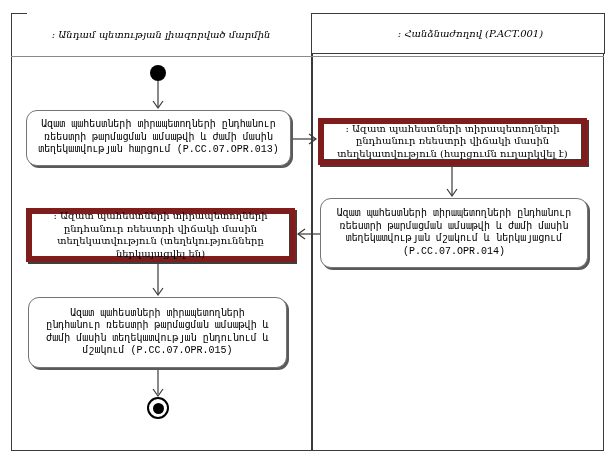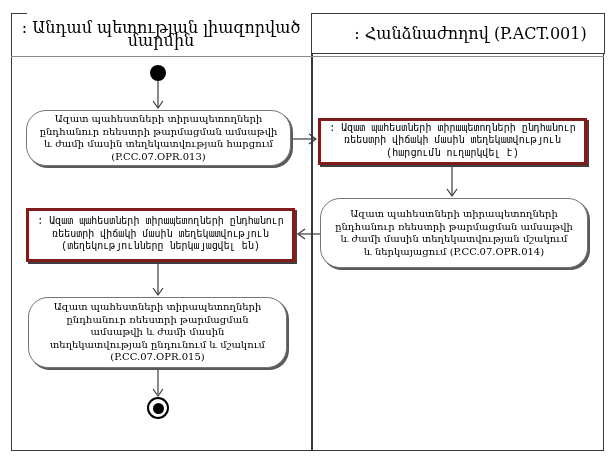--- a/index.html
+++ b/index.html
@@ -8,36 +8,36 @@
     font-family:"DejaVu Serif","DejaVu Sans","Liberation Serif",serif;
     color:#000;overflow:hidden;
   }
   .line{position:absolute;background:#3a3a3a;}
   .hline{height:1px;}
   .vline{width:1px;}
   .gray{background:#8a8a8a;}
   .connectors{position:absolute;left:0;top:0;pointer-events:none;}
   .lane-title{
     position:absolute;display:flex;flex-direction:column;align-items:center;justify-content:center;
-    font-size:16px;line-height:13px;text-align:center;
+    font-size:10px;line-height:13px;text-align:center;font-style:italic;
   }
   .header-cell{position:absolute;border:1px solid #3a3a3a;background:#fff;}
   .node{
     position:absolute;display:flex;align-items:center;justify-content:center;
     text-align:center;font-size:10px;line-height:12.5px;background:#ffffff;
     padding:2px 8px;box-sizing:border-box;
   }
   .action{
-    border:1px solid #757575;border-radius:20px;
+    border:1px solid #757575;border-radius:11px;
     box-shadow:2px 2px 0 #5a5a5a;
+    font-family:Liberation Mono, monospace;
   }
   .object{
-    border:3px solid #7f1d1d;
+    border:6px solid #7f1d1d;
     box-shadow:2px 2px 0 #3f3f3f;
-    font-family:Liberation Mono, monospace;
   }
   .start-node{
     position:absolute;width:16px;height:16px;border-radius:50%;background:#000;
   }
   .end-node{
     position:absolute;width:18px;height:18px;border-radius:50%;
     border:2px solid #000;background:#fff;
     display:flex;align-items:center;justify-content:center;
   }
   .end-node .inner{width:11px;height:11px;border-radius:50%;background:#000;}

